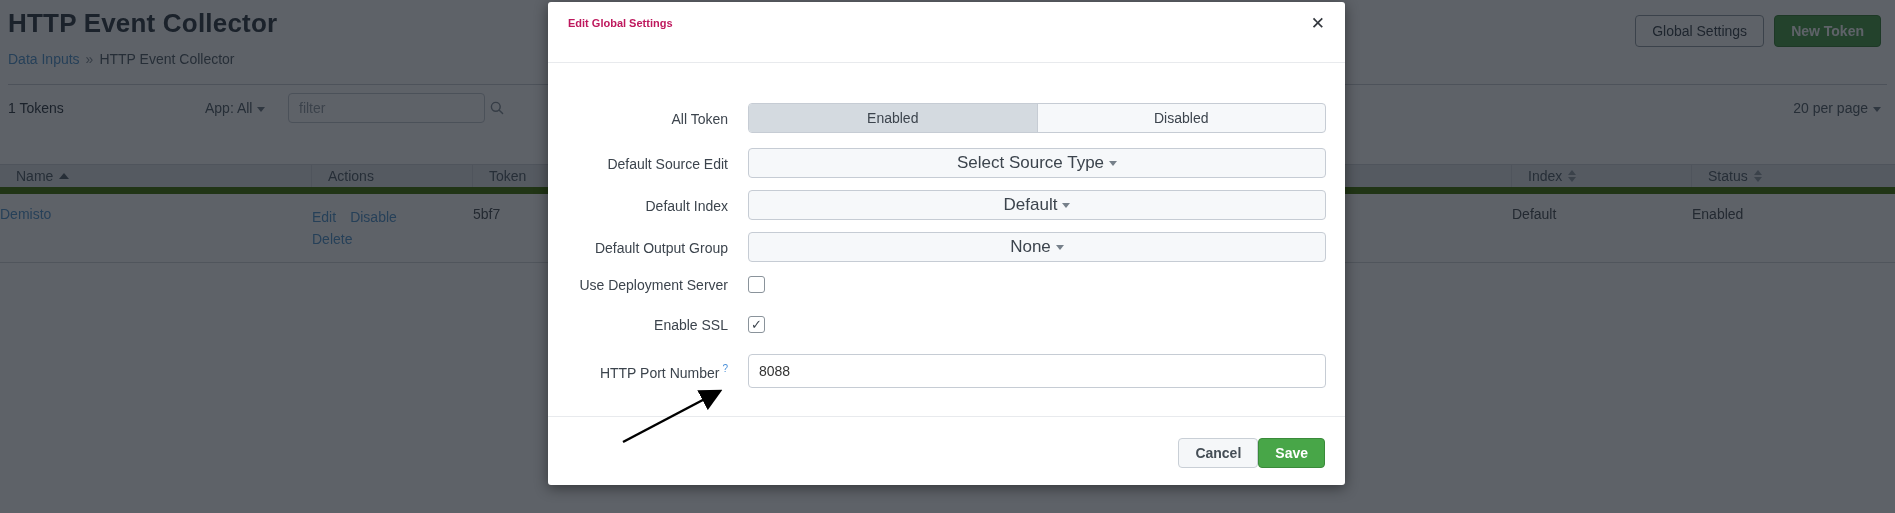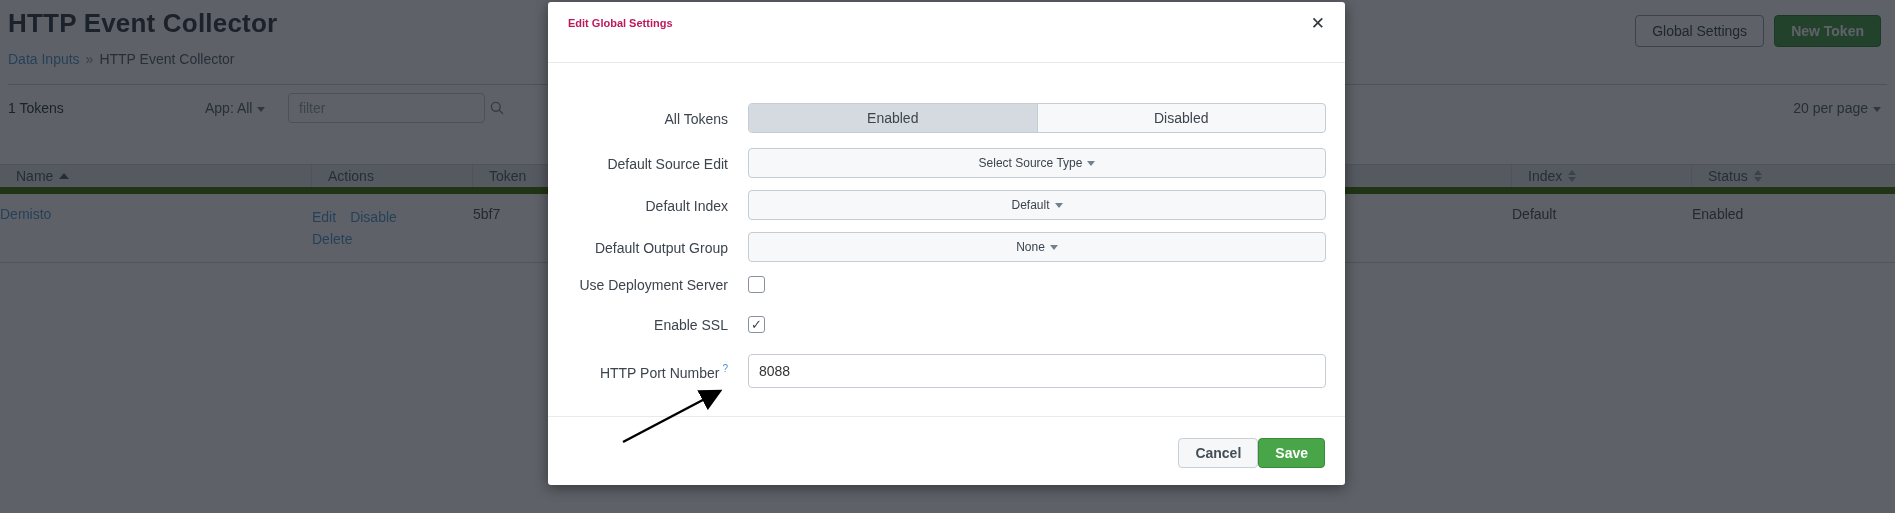--- a/index.html
+++ b/index.html
@@ -71,21 +71,21 @@
   .frow { position:absolute; left:0; width:100%; }
   .flabel { position:absolute; left:0; width:180px; text-align:right; color:#3c444d; font-size:14px; }
   .fctrl { position:absolute; left:200px; width:578px; }
 
   .seg { display:flex; height:30px; border:1px solid #c6ccd4; border-radius:4px; overflow:hidden; background:#f6f8fa; }
   .seg-opt { flex:1; display:flex; align-items:center; justify-content:center; font-size:14px; color:#3c444d; cursor:pointer; }
   .seg-opt.sel { background:#d4dae0; }
   .seg-opt + .seg-opt { border-left:1px solid #c6ccd4; }
 
   .dropdown { height:30px; background:#f6f8fa; border:1px solid #c6ccd4; border-radius:4px;
-              display:flex; align-items:center; justify-content:center; font-size:12px; color:#3c444d; cursor:pointer; }
+              display:flex; align-items:center; justify-content:center; font-size:17px; color:#3c444d; cursor:pointer; }
 
   .checkbox { width:17px; height:17px; background:#fff; border:1px solid #8a939b; border-radius:3px;
               display:flex; align-items:center; justify-content:center; font-size:13px; font-weight:700; color:#3c444d; cursor:pointer; }
 
   .text-input { width:578px; height:34px; border:1px solid #c6ccd4; border-radius:4px; padding:0 10px;
                 font-size:14px; color:#333; font-family:inherit; outline:none; }
   .help-sup { color:#4a90d9; font-size:10px; vertical-align:super; margin-left:3px; cursor:pointer; }
 
   .modal-footer { position:absolute; right:20px; top:436px; display:flex; gap:0; }
   .btn-cancel { background:#f5f7f9; border:1px solid #c9cfd6; color:#454e56; height:30px; font-weight:700; }
@@ -166,21 +166,21 @@
 </div>
 
 <div class="overlay"></div>
 
 <div class="modal">
   <div class="modal-title">Edit Global Settings</div>
   <div class="modal-close">✕</div>
   <div class="modal-hdr-rule"></div>
 
   <div class="frow" style="top:101px; height:30px;">
-    <div class="flabel" style="top:8px;">All Tokens</div>
+    <div class="flabel" style="top:8px;">All Token</div>
     <div class="fctrl seg">
       <div class="seg-opt sel">Enabled</div>
       <div class="seg-opt">Disabled</div>
     </div>
   </div>
 
   <div class="frow" style="top:146px; height:30px;">
     <div class="flabel" style="top:8px;">Default Source Edit</div>
     <div class="fctrl dropdown">
       <span>Select Source Type</span>

